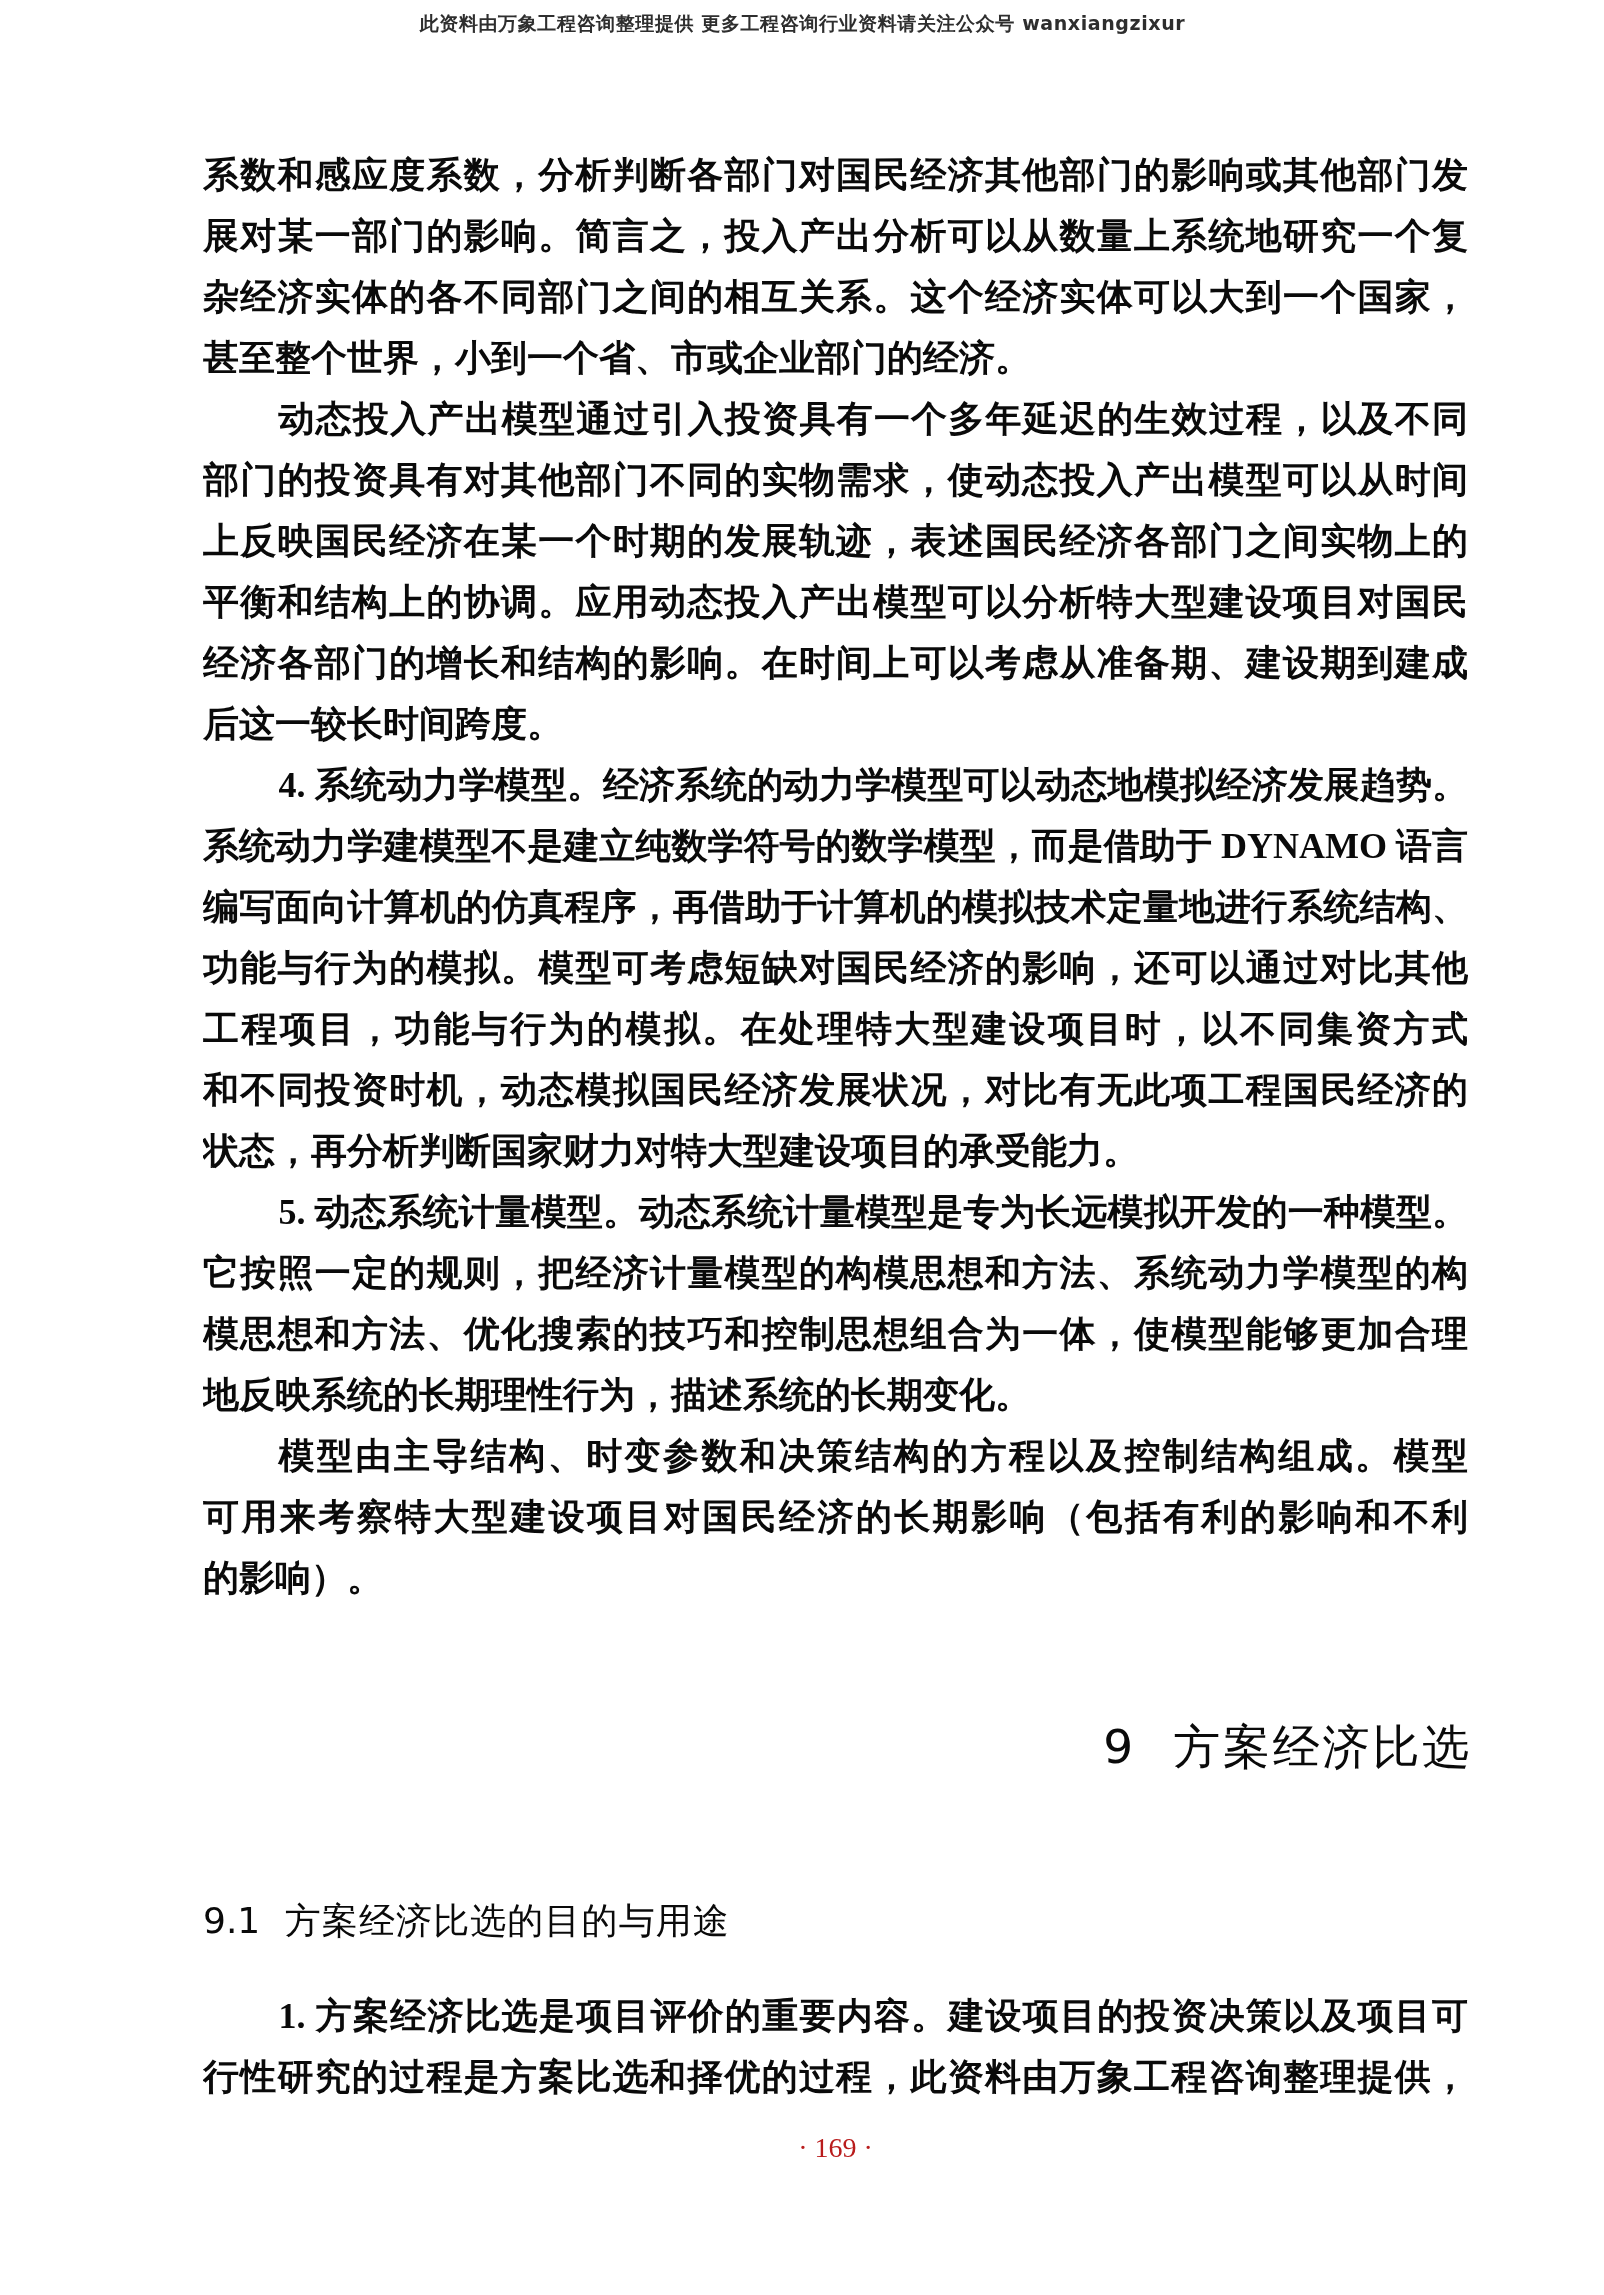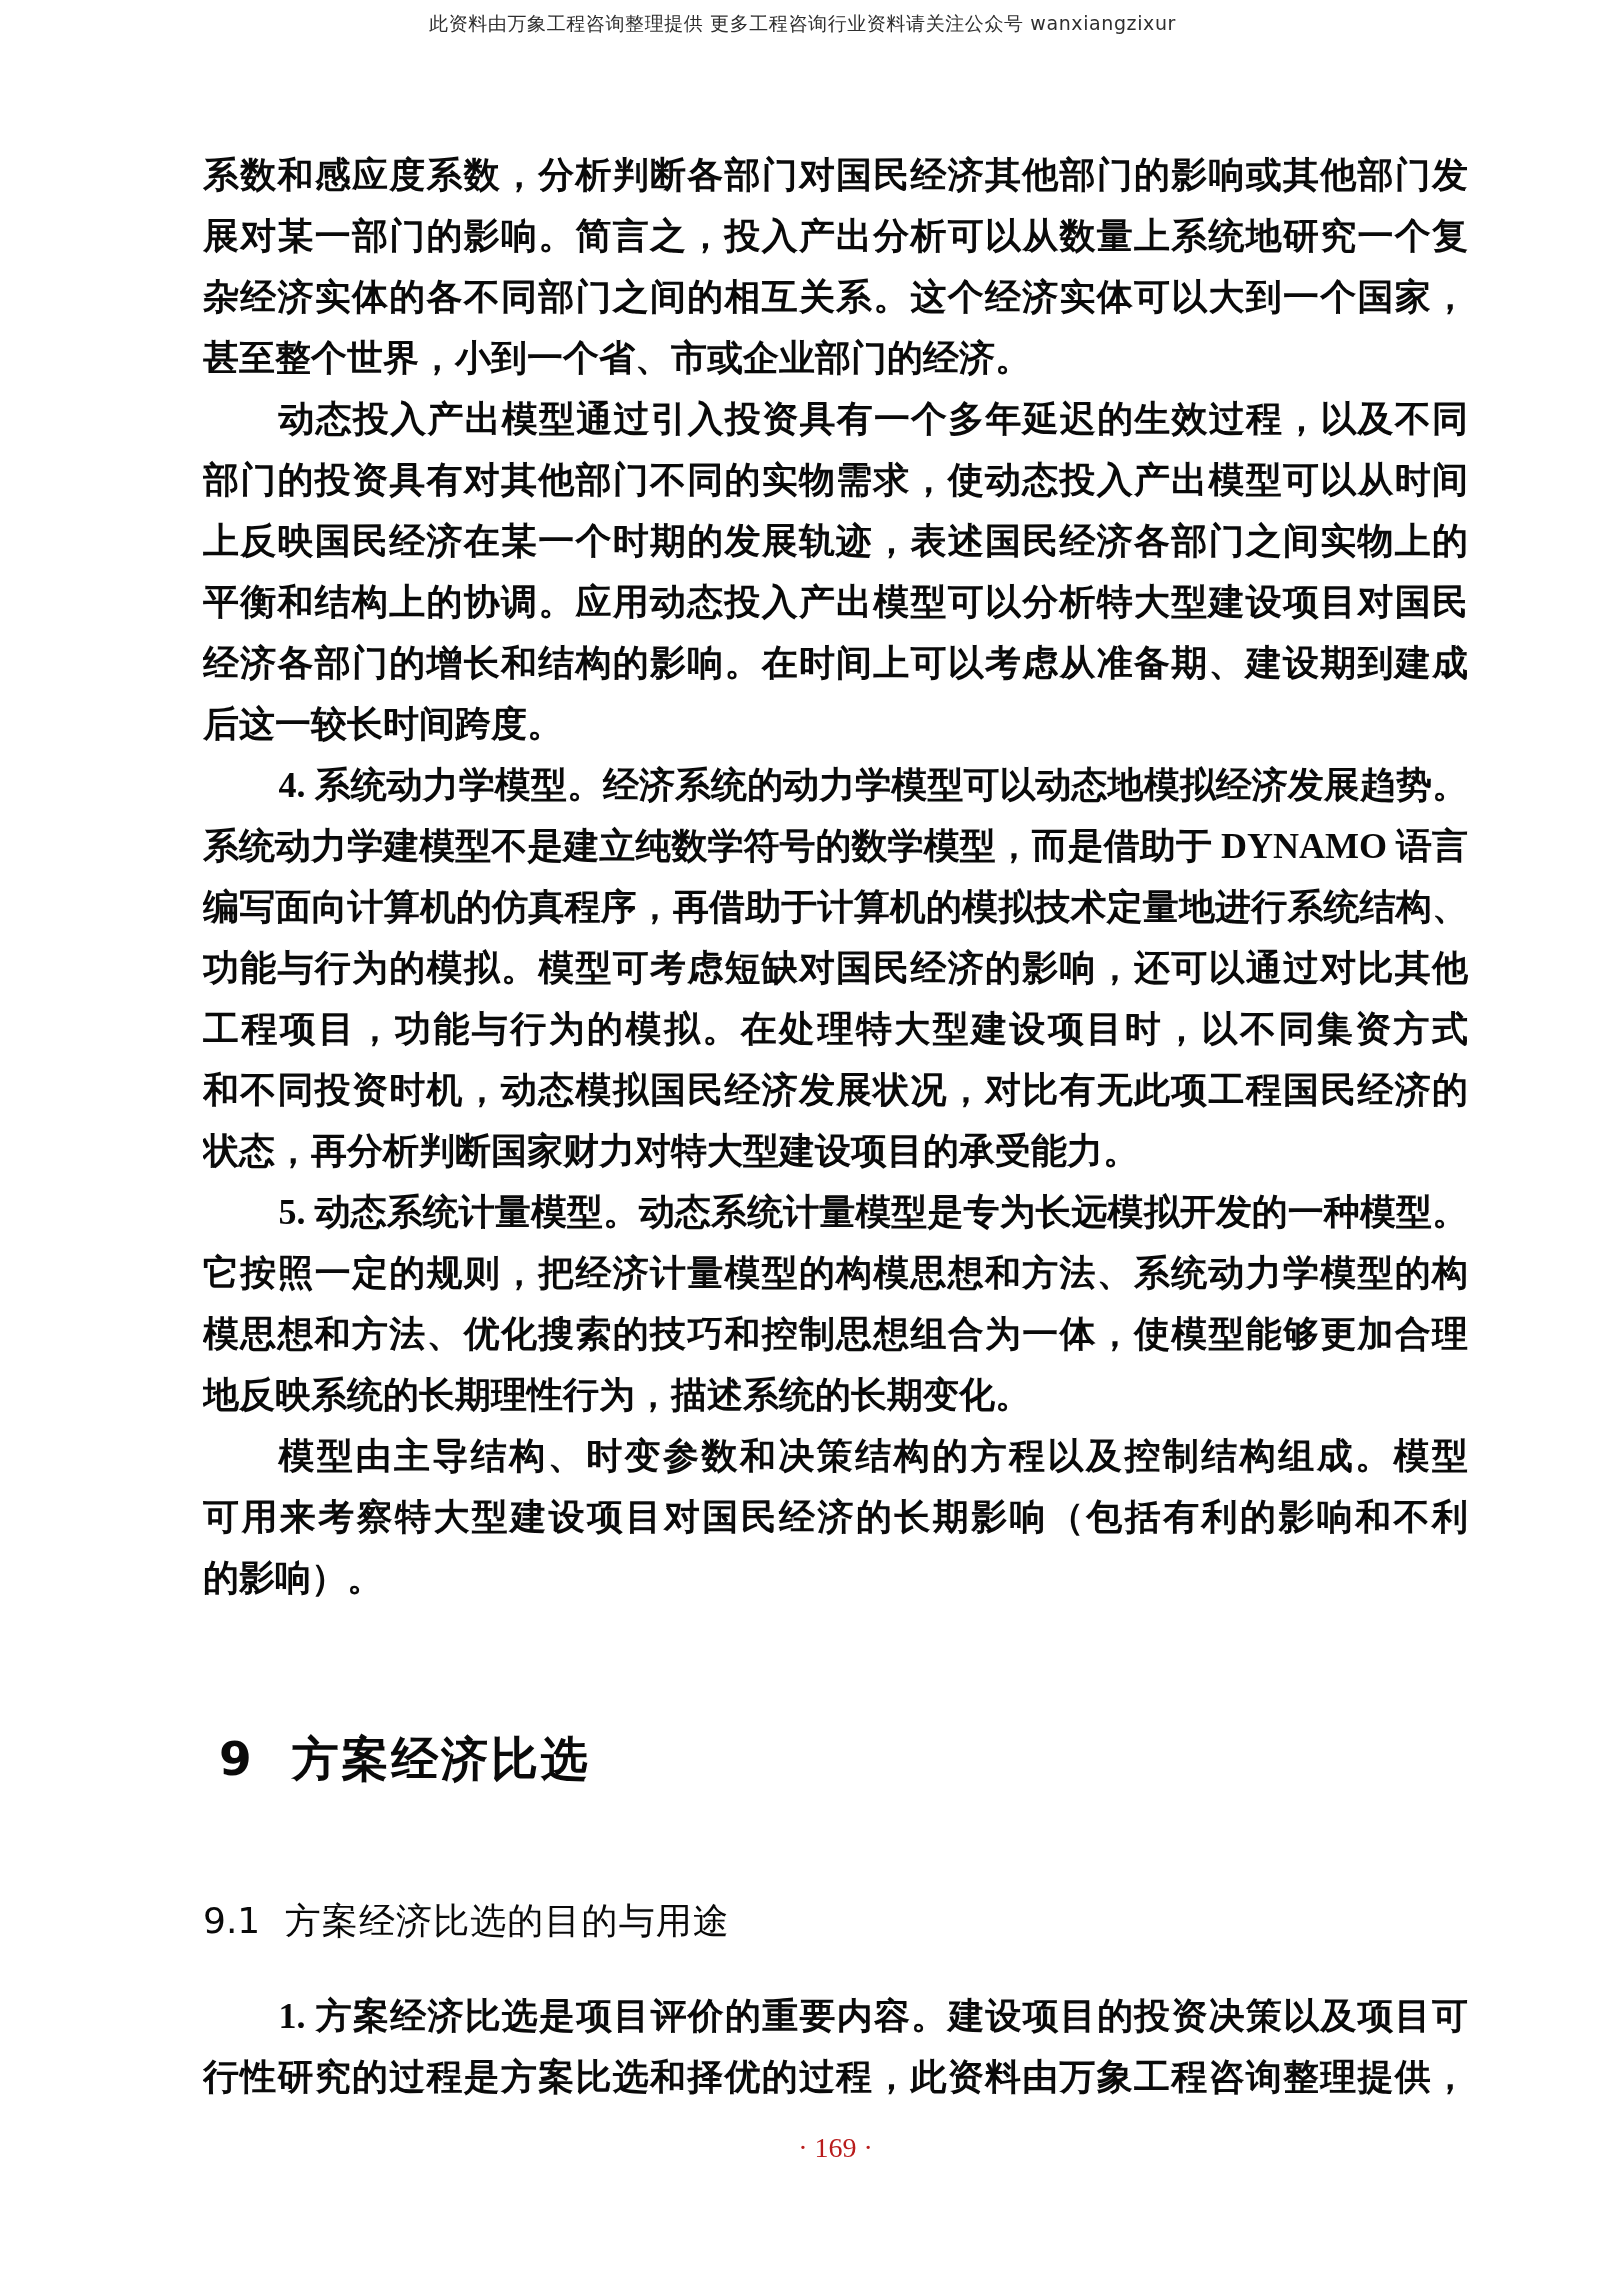--- a/index.html
+++ b/index.html
@@ -8,38 +8,38 @@
     background: #ffffff;
     position: relative;
     overflow: hidden;
     font-family: "DejaVu Sans", "Liberation Sans", sans-serif;
     color: #0a0a0a;
   }
   .watermark {
     position: absolute; top: 11px; left: 0; width: 1605px;
     text-align: center;
     font-size: 19px; line-height: 24.5px;
-    color: #2e2e2e; font-weight: 400; letter-spacing: 0.6px;
+    color: #2e2e2e; font-weight: 700; letter-spacing: 0.6px;
   }
   .content { position: absolute; left: 203px; top: 0; width: 1265px; height: 2295px; }
   .body-text { position: absolute; left: 0; width: 1265px; }
   #paras1 { top: 145px; }
   #paras2 { top: 1986px; }
   .para { margin: 0; font-family: Liberation Serif, serif; }
   .line {
     font-size: 36px; line-height: 61px; height: 61px;
     text-align: justify; text-align-last: left;
     font-weight: 600; overflow: hidden;
   }
   .line.jf { text-align-last: justify; }
   .line.ind { text-indent: 2.1em; }
   h1.chapter {
-    position: absolute; top: 1717px; left: 0; width: 1265px; margin: 16px;
-    text-align: left;
-    font-size: 47px; line-height: 1.1; font-weight: 700; letter-spacing: 2.8px;
+    position: absolute; top: 1717px; left: 0; width: 1265px; margin: 4px;
+    text-align: right;
+    font-size: 47px; line-height: 1.1; font-weight: 400; letter-spacing: 2.8px;
   }
   h1.chapter .num { margin-right: 40px; letter-spacing: 0; }
   h2.section {
     position: absolute; top: 1901px; left: 0; width: 1265px; margin: 0;
     font-size: 36px; line-height: 1.1; font-weight: 400; letter-spacing: 1.1px;
   }
   h2.section .num { margin-right: 24.5px; letter-spacing: 0; }
   .pageno {
     position: absolute; top: 2132px; left: 0; width: 1265px;
     text-align: center;

